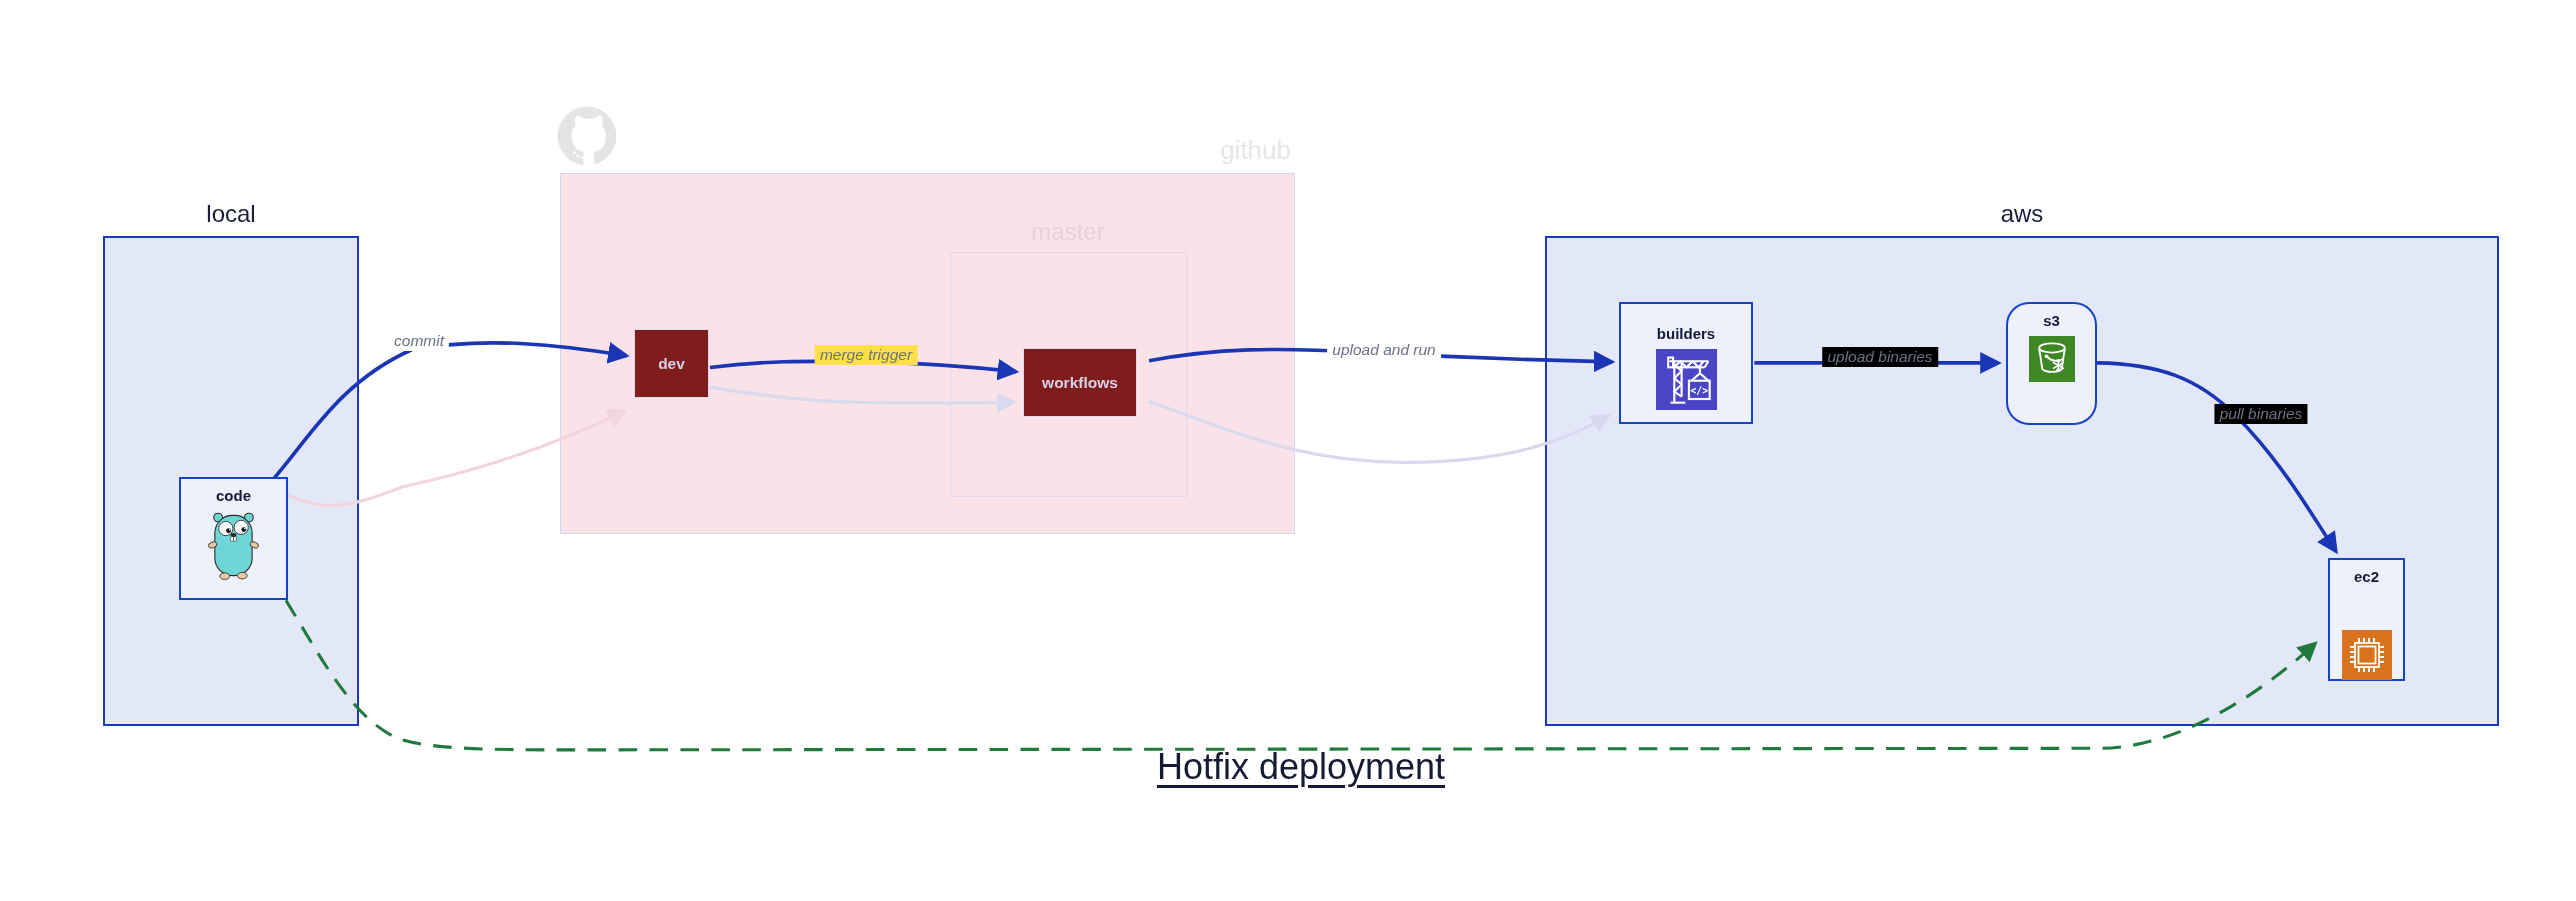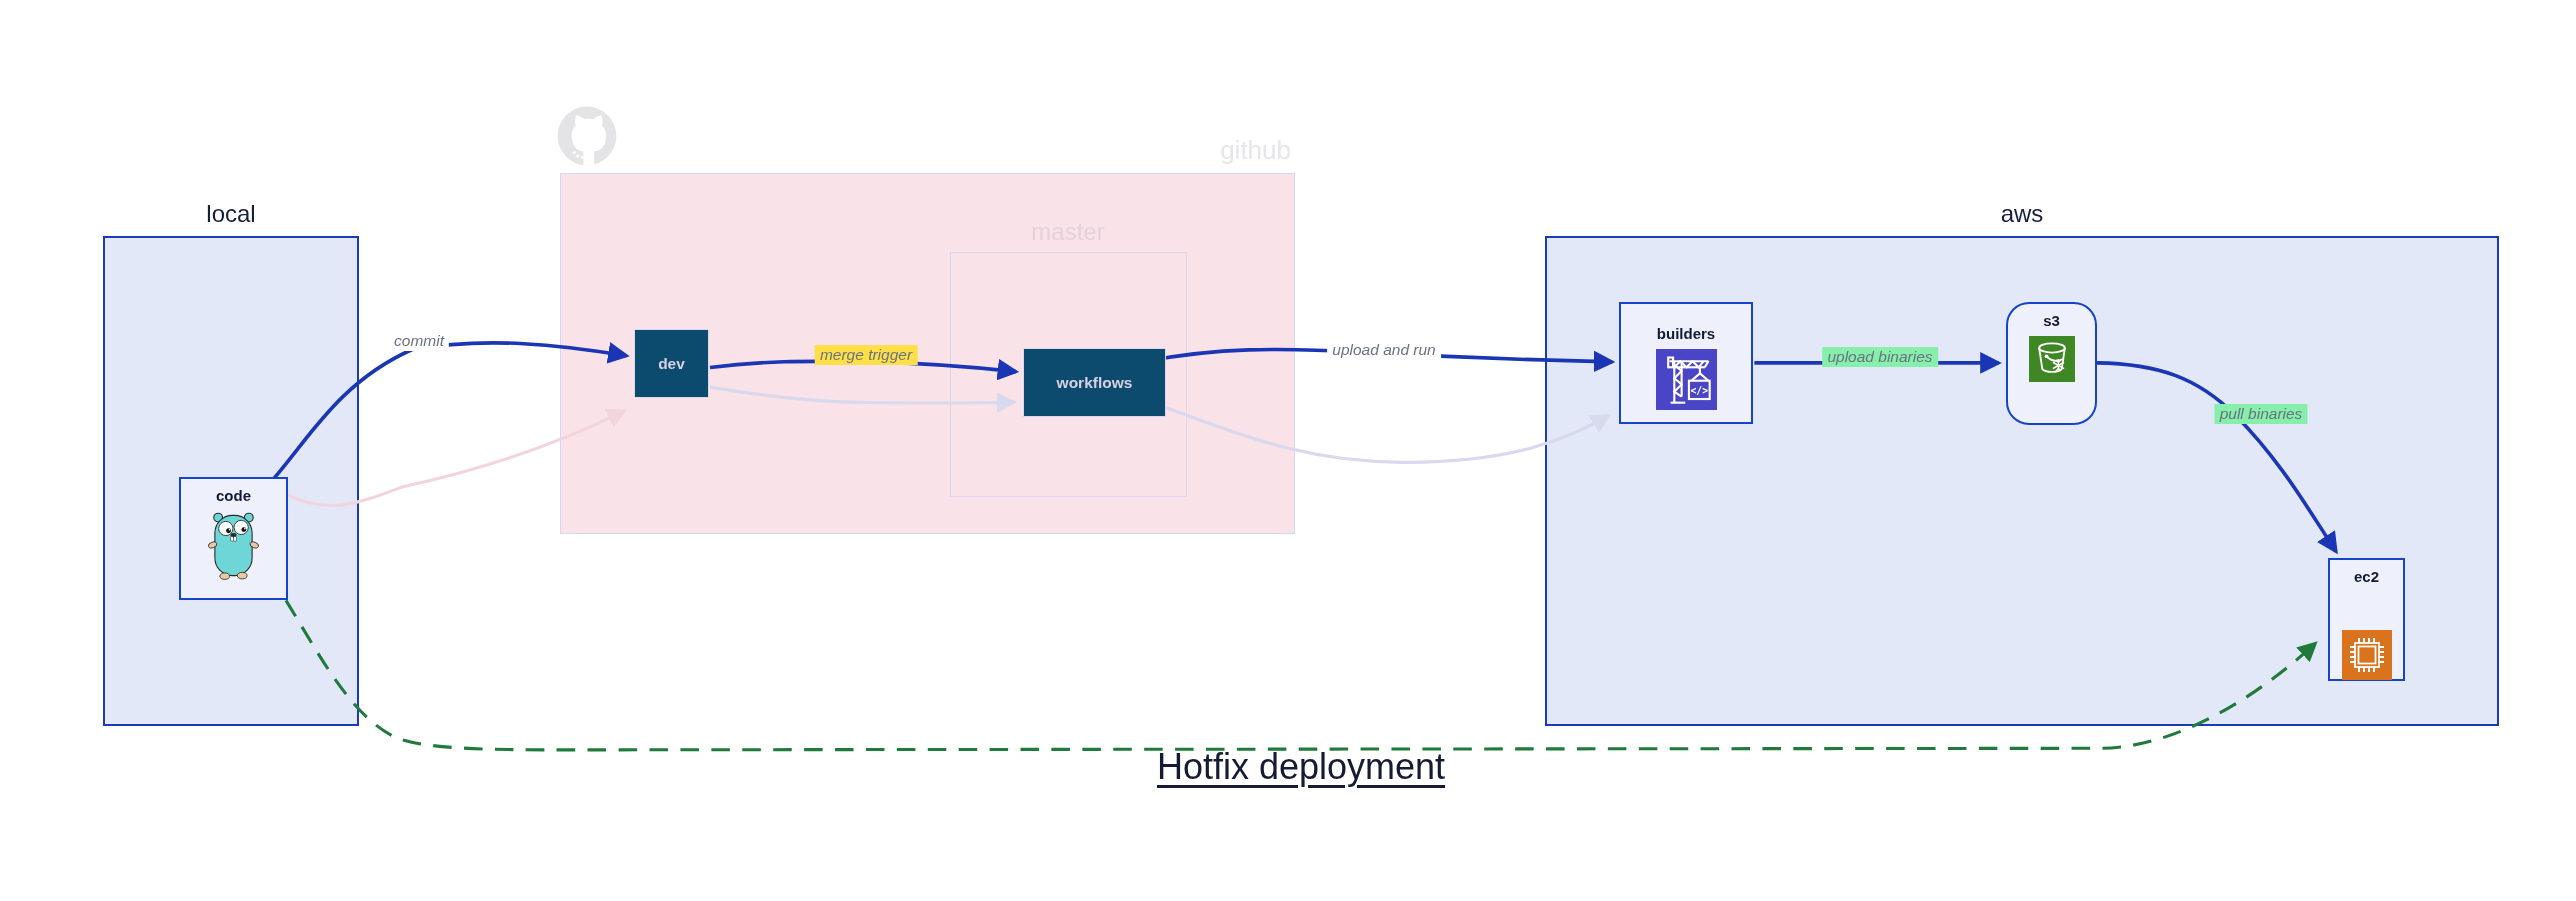--- a/index.html
+++ b/index.html
@@ -12,31 +12,31 @@
   .subregion{position:absolute;box-sizing:border-box;border:1.5px solid #ded8ec;z-index:2;}
 
   .region-label{position:absolute;z-index:3;font-size:24px;color:#16203c;white-space:nowrap;transform:translateX(-50%);}
   .github-label{position:absolute;z-index:3;font-size:26px;color:#e6e5ea;white-space:nowrap;transform:translateX(-100%);}
   .master-label{position:absolute;z-index:3;font-size:24px;color:#e4d2da;white-space:nowrap;transform:translateX(-50%);}
 
   .node{position:absolute;box-sizing:border-box;background:#eef1fb;border:2.6px solid #1544c8;z-index:10;
         display:flex;flex-direction:column;align-items:center;}
   .node .nlabel{font-weight:700;font-size:15px;color:#111b38;margin-top:8.2px;}
   .node .icon-wrap{margin-top:7.2px;line-height:0;}
-  .node-faded{position:absolute;box-sizing:border-box;background:#0c4a6e;border:1.5px solid #dcd7ec;z-index:10;
+  .node-faded{position:absolute;box-sizing:border-box;background:#7f1d1d;border:1.5px solid #dcd7ec;z-index:10;
         display:flex;align-items:center;justify-content:center;}
   .node-faded .nlabel{font-weight:700;font-size:15.5px;color:#d7d1e3;}
 
   .edges-layer{position:absolute;left:0;top:0;z-index:5;pointer-events:none;}
 
   .edge-label{position:absolute;z-index:8;transform:translate(-50%,-50%);font-style:italic;font-size:15.5px;
         color:#6b7280;white-space:nowrap;padding:1px 5.2px;}
   .bg-white{background:#ffffff;}
   .bg-pink{background:#fde047;}
-  .bg-lav{background:#86efac;}
+  .bg-lav{background:#000000;}
 
   .diagram-title{position:absolute;z-index:12;transform:translateX(-50%);font-size:36px;color:#141b33;
         text-decoration:underline;text-decoration-thickness:2.6px;text-underline-offset:6.2px;white-space:nowrap;}
 
   .octocat{position:absolute;z-index:3;line-height:0;}
 </style>
 </head>
 <body>
 
 <div class="canvas">
@@ -118,21 +118,21 @@
         <rect x="44.5" y="47" width="5.5" height="8" rx="1.5" fill="#ffffff" stroke="#222222" stroke-width="1"></rect>
         <rect x="50" y="47" width="5.5" height="8" rx="1.5" fill="#ffffff" stroke="#222222" stroke-width="1"></rect>
       </svg>
     </div>
   </div>
 
   <div class="node-faded" style="left:634px;top:329px;width:75px;height:69px;">
     <div class="nlabel">dev</div>
   </div>
 
-  <div class="node-faded" style="left:1023px;top:348px;width:143px;height:69px;">
+  <div class="node-faded" style="left:1023px;top:348px;width:114px;height:69px;">
     <div class="nlabel">workflows</div>
   </div>
 
   <div class="node" style="left:1619px;top:302px;width:134px;height:122px;justify-content:center;">
     <div class="nlabel">builders</div>
     <div class="icon-wrap">
       <svg width="61" height="61" viewBox="0 0 100 100">
         <rect x="0" y="0" width="100" height="100" fill="#4a44c6"></rect>
         <g stroke="#ffffff" stroke-width="3.5" fill="none">
           <rect x="20" y="14" width="8" height="16"></rect>

